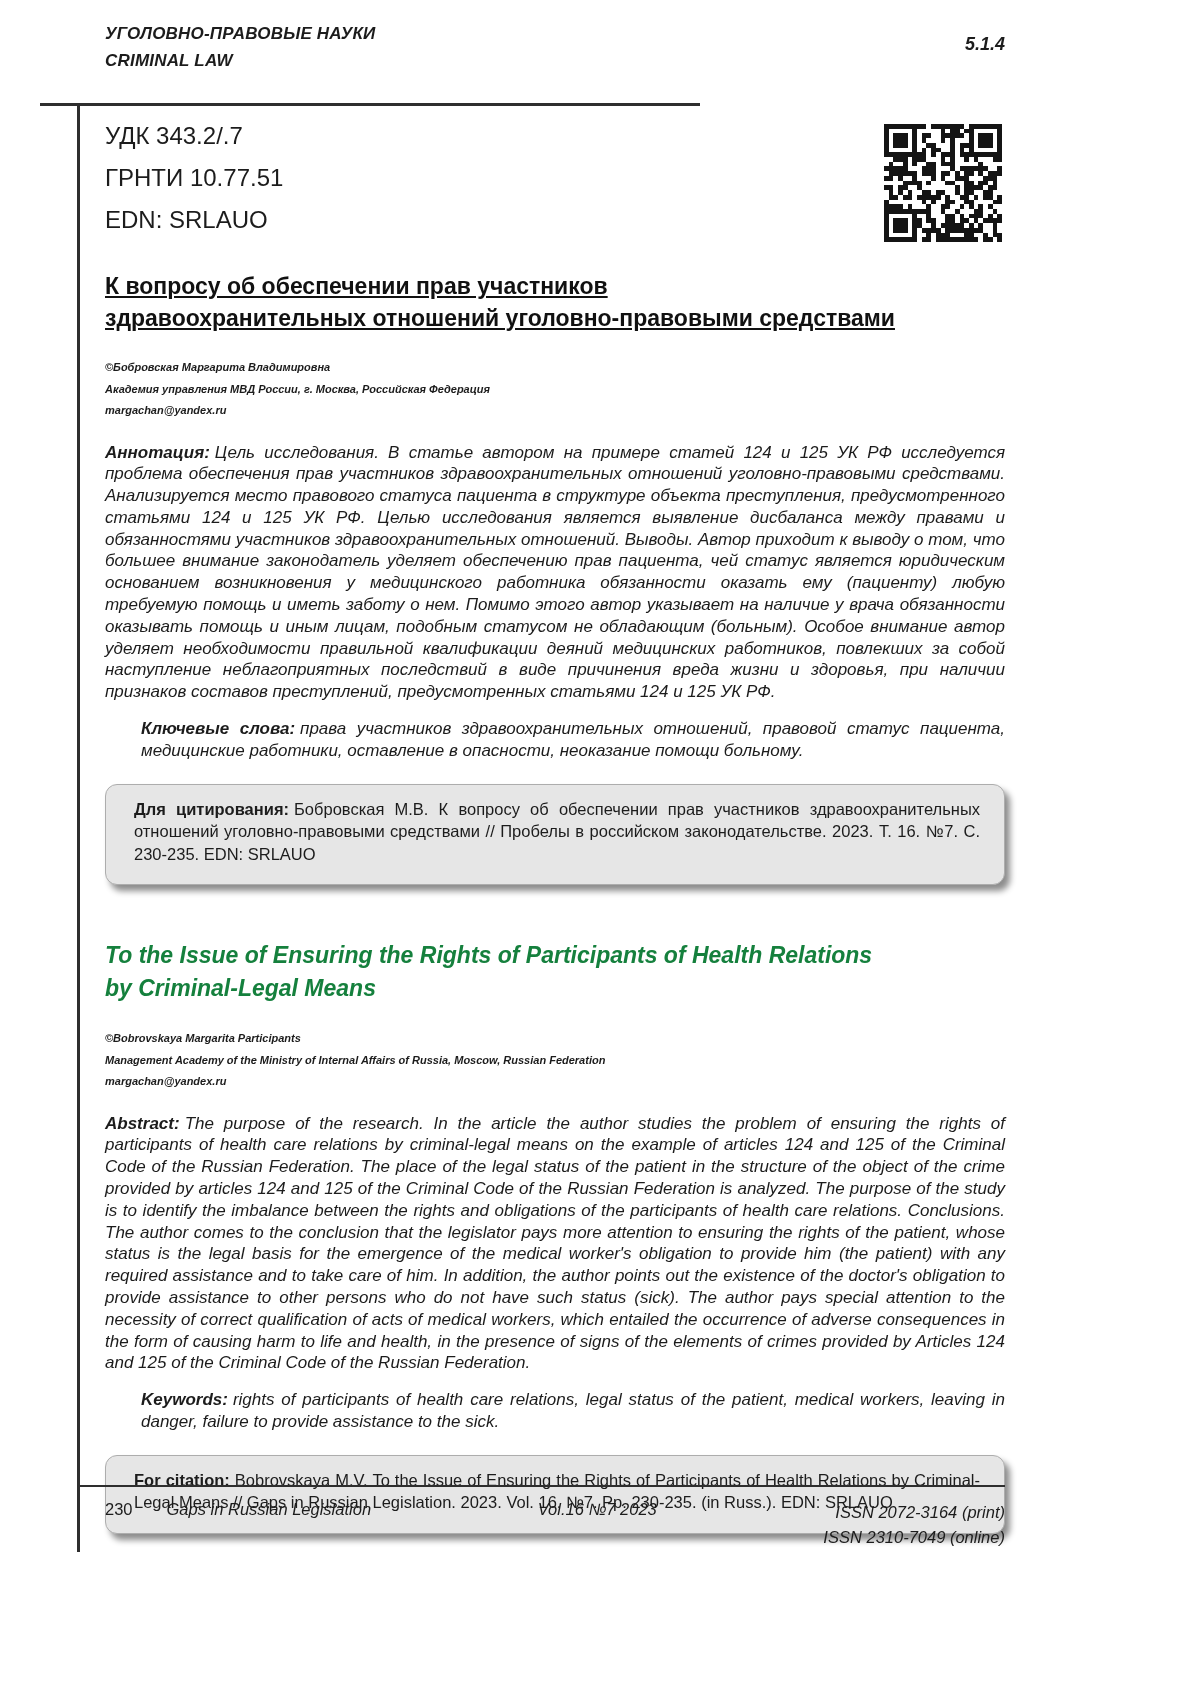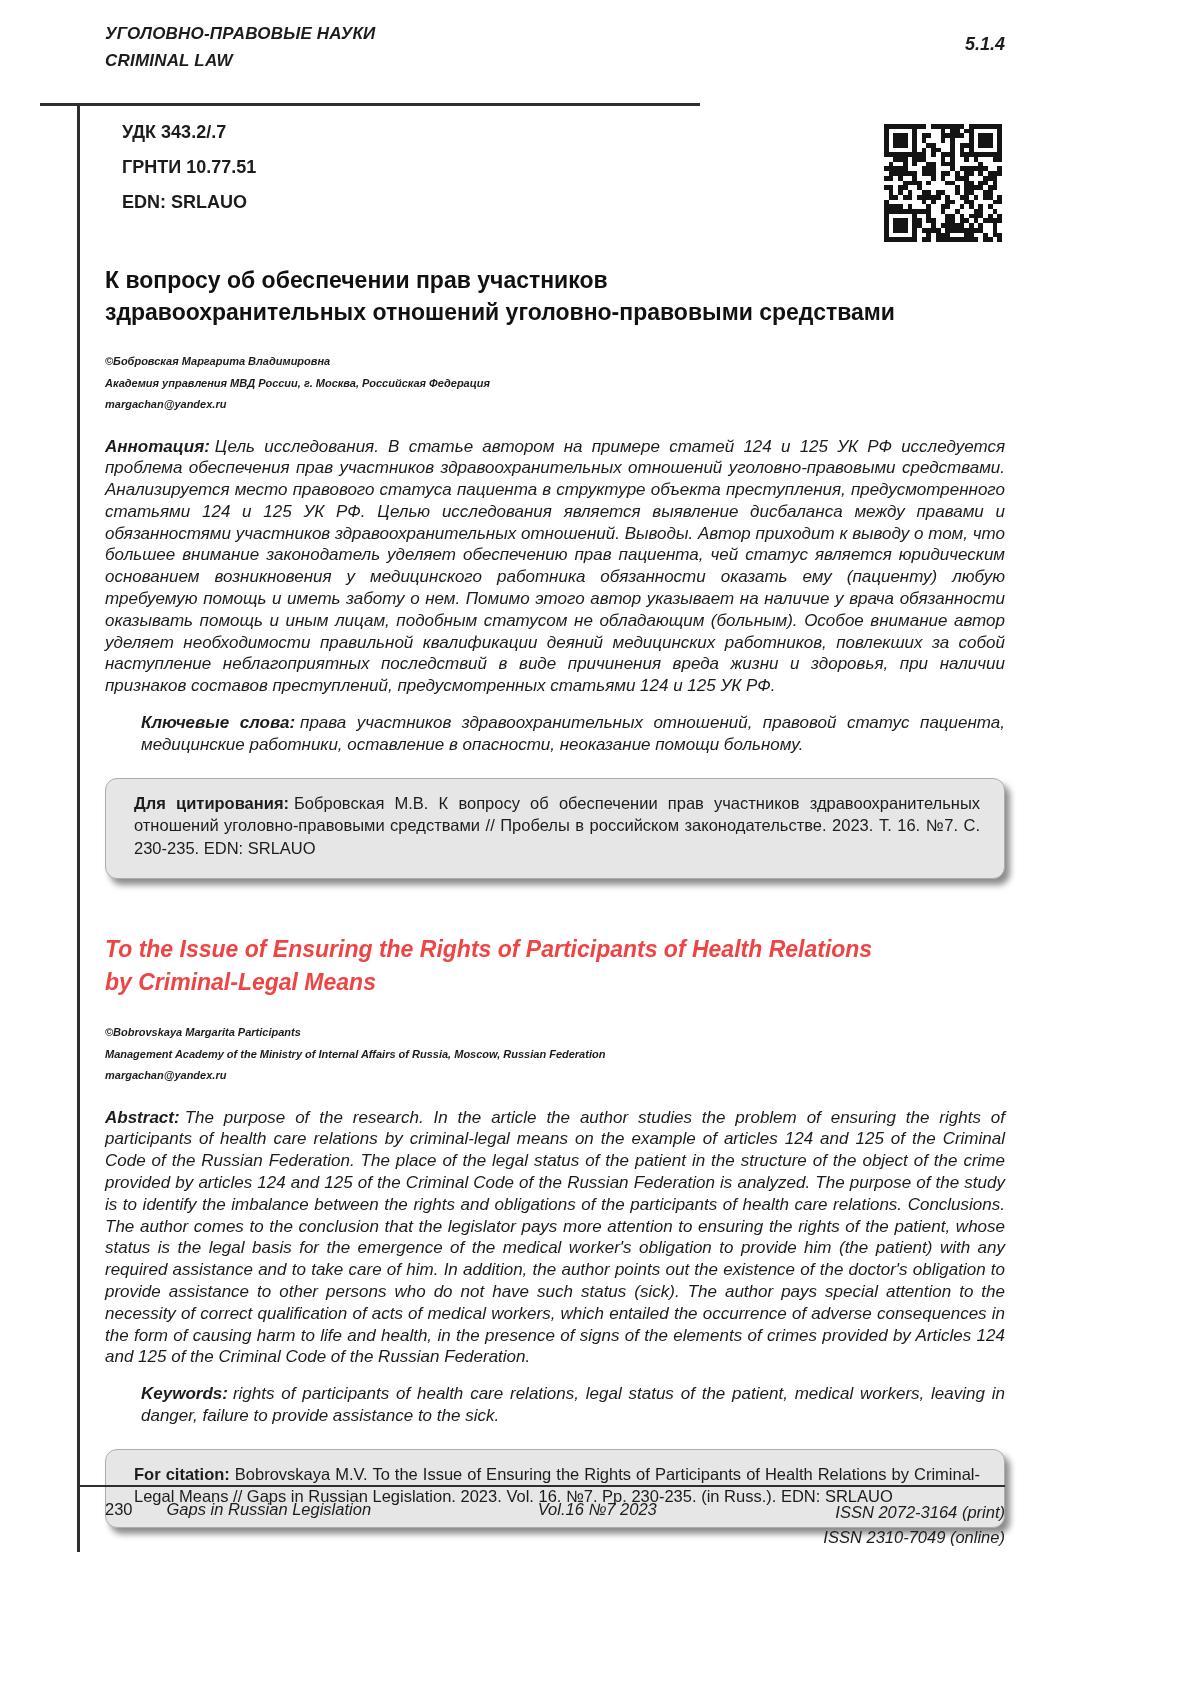--- a/index.html
+++ b/index.html
@@ -15,25 +15,25 @@
   
   .vline   { position:absolute; left:77px; top:104px; width:3px; height:1448px; background:#2e2e2e; }
   .hrule   { position:absolute; left:40px; top:103px; width:660px; height:3px; background:#2e2e2e; }
   
   .header  { position:absolute; left:105px; top:20px; width:900px; display:flex; justify-content:space-between; align-items:flex-start; }
   .hdr-left  { font-weight:bold; font-style:italic; font-size:17px; line-height:27px; letter-spacing:.2px; }
   .hdr-code  { font-weight:bold; font-style:italic; font-size:18px; padding-top:14px; }
   
   .content { position:absolute; left:105px; top:122px; width:900px; }
   .meta-row { display:flex; justify-content:space-between; align-items:flex-start; }
-  .meta div { font-weight:bold; font-size:18px; margin-bottom:14px;margin-left:17px; }
+  .meta div { font-weight:normal; font-size:24px; margin-bottom:14px; }
   .qr { width:118px; height:118px; margin-top:2px; margin-right:3px; }
   .qr svg { width:100%; height:100%; display:block; }
-  .ru-title { margin-top:22px; font-size:23px; font-weight:bold; line-height:32px; color:#111; }
-  .en-title { margin-top:54px; font-size:23px; font-weight:bold; font-style:italic; line-height:33px; color:#ef4444; }
+  .ru-title { margin-top:22px; font-size:23px; font-weight:bold; line-height:32px; color:#111;text-decoration:underline; }
+  .en-title { margin-top:54px; font-size:23px; font-weight:bold; font-style:italic; line-height:33px; color:#15803d; }
   .authors { margin-top:23px; font-size:11px; font-weight:bold; font-style:italic; line-height:21.5px; }
   .para { margin-top:20px; font-size:17px; font-style:italic; line-height:21.8px; text-align:justify; }
   .para .lbl { font-weight:bold; margin-right:5px; }
   .kw { margin-top:15px;margin-left:36px; }
   .cite-box {
     margin-top:22px;
     background:#e6e6e6;
     border:1px solid #adadad;
     border-radius:12px;
     padding:13px 24px 19px 28px;

